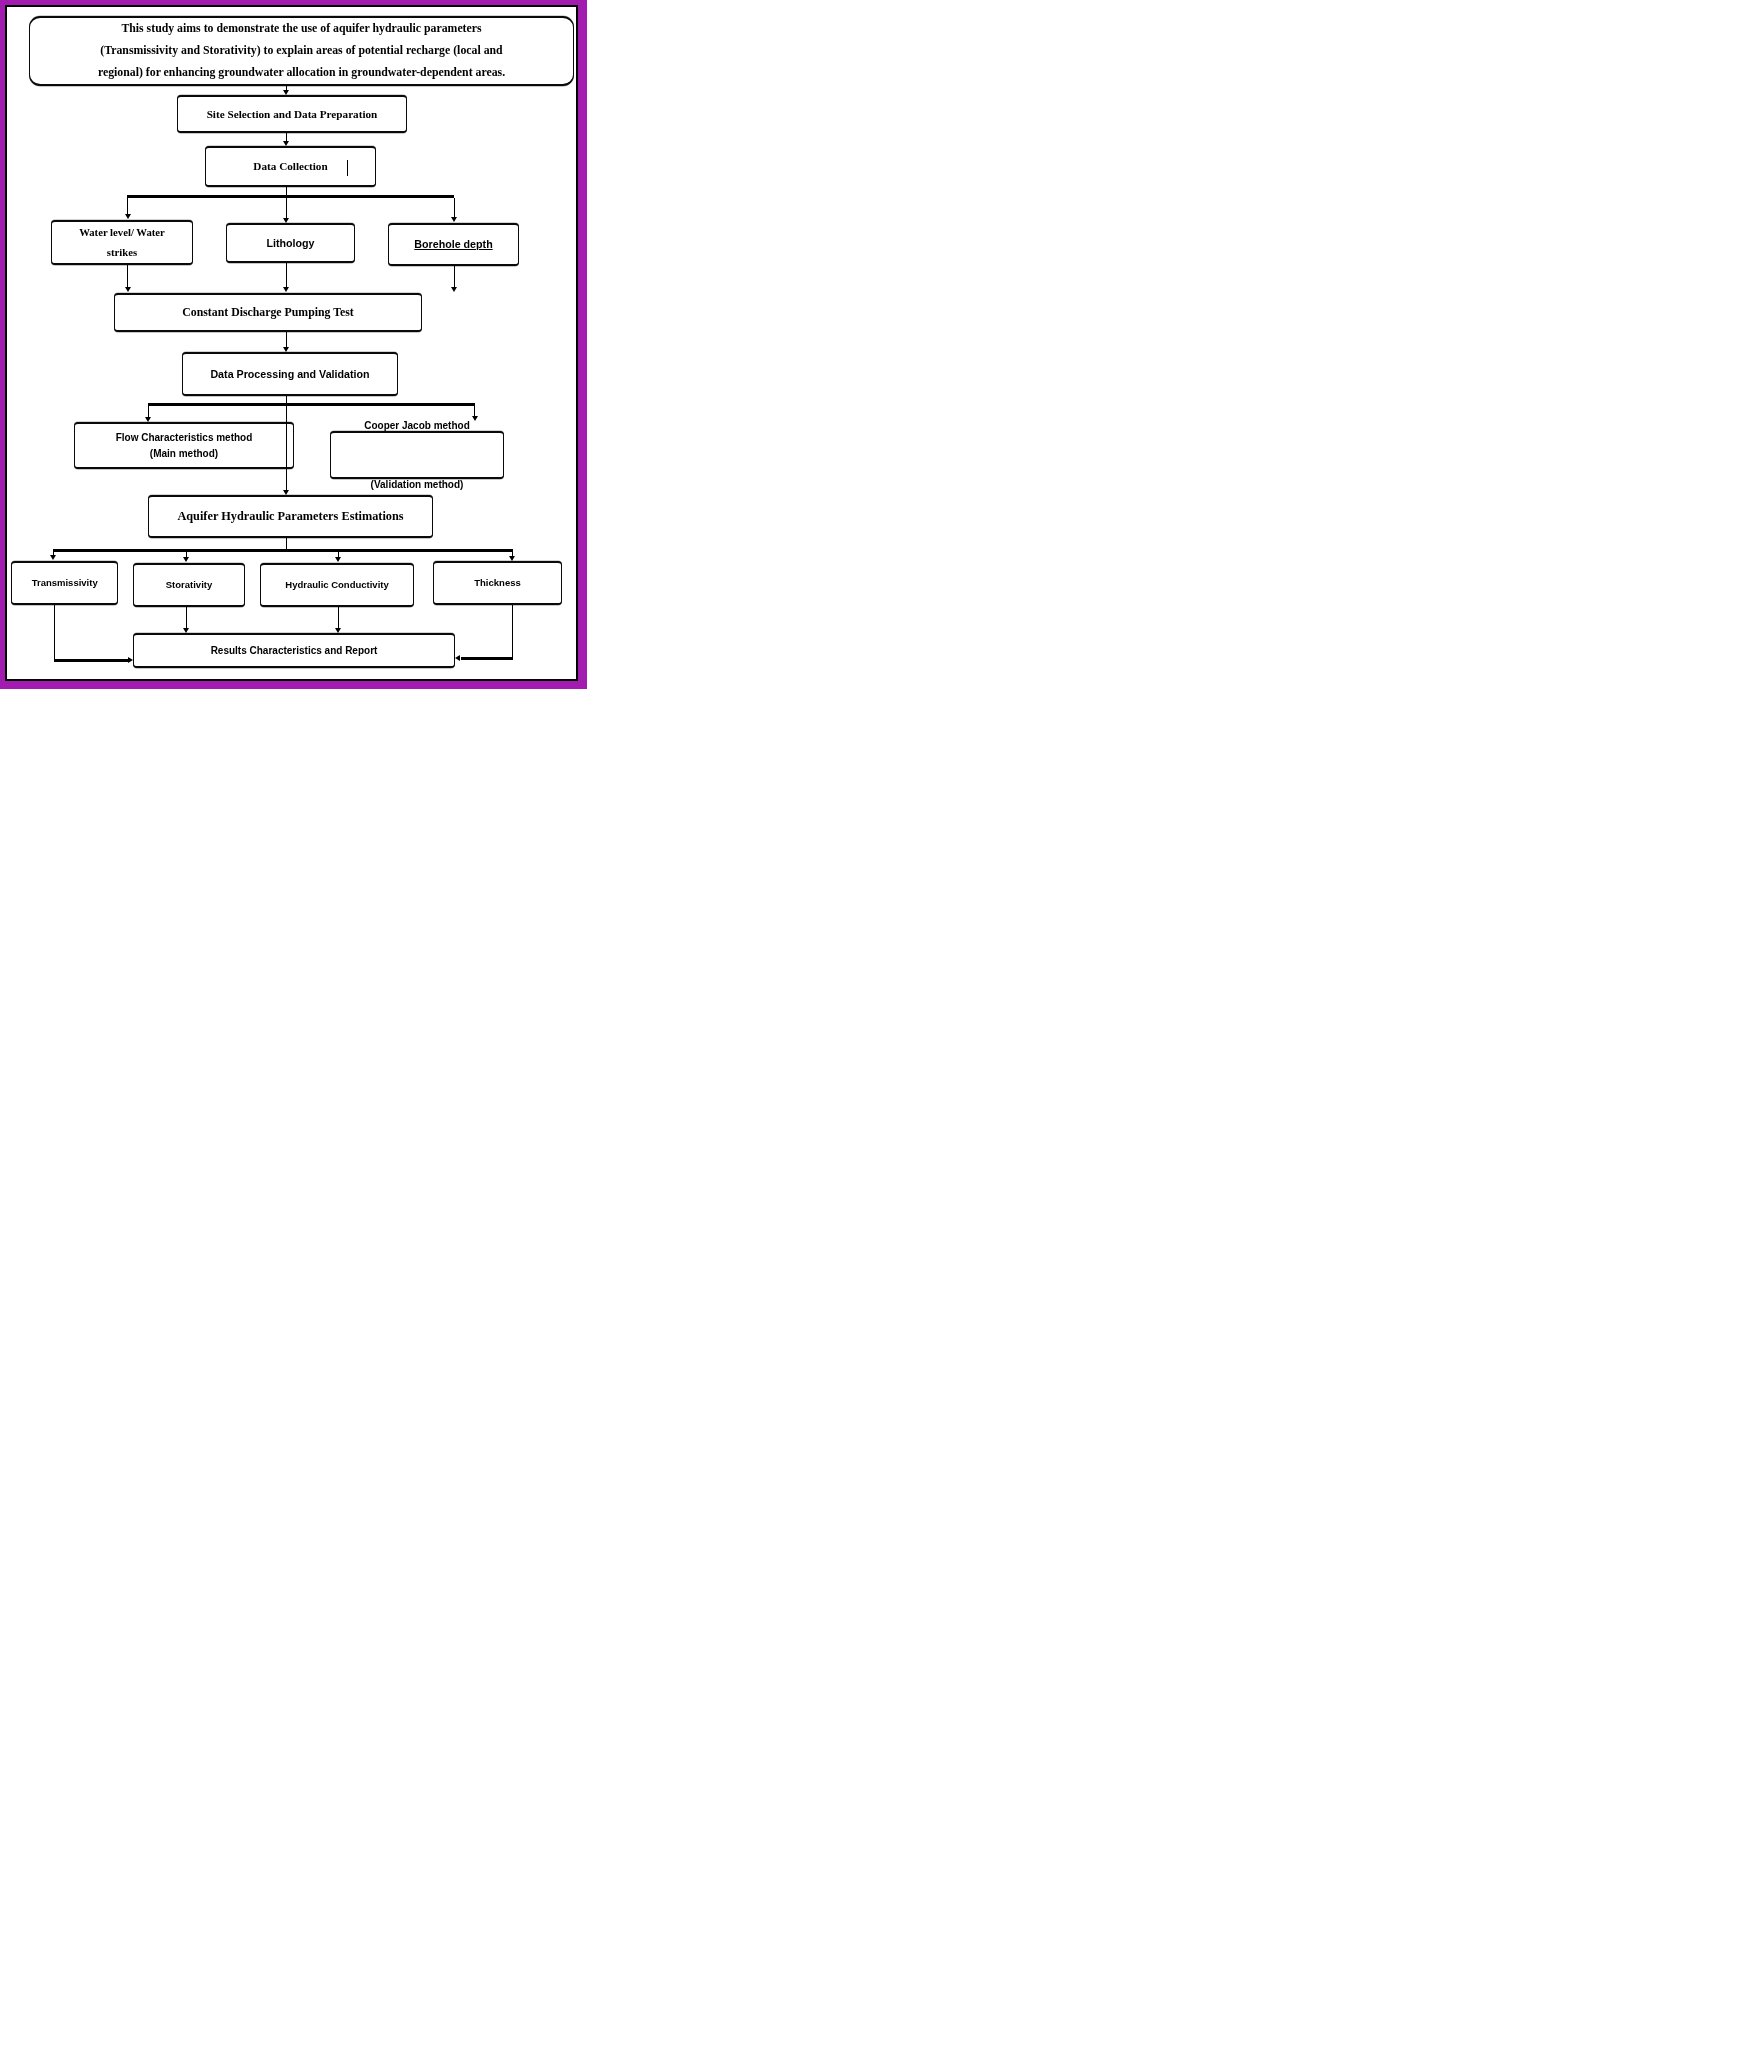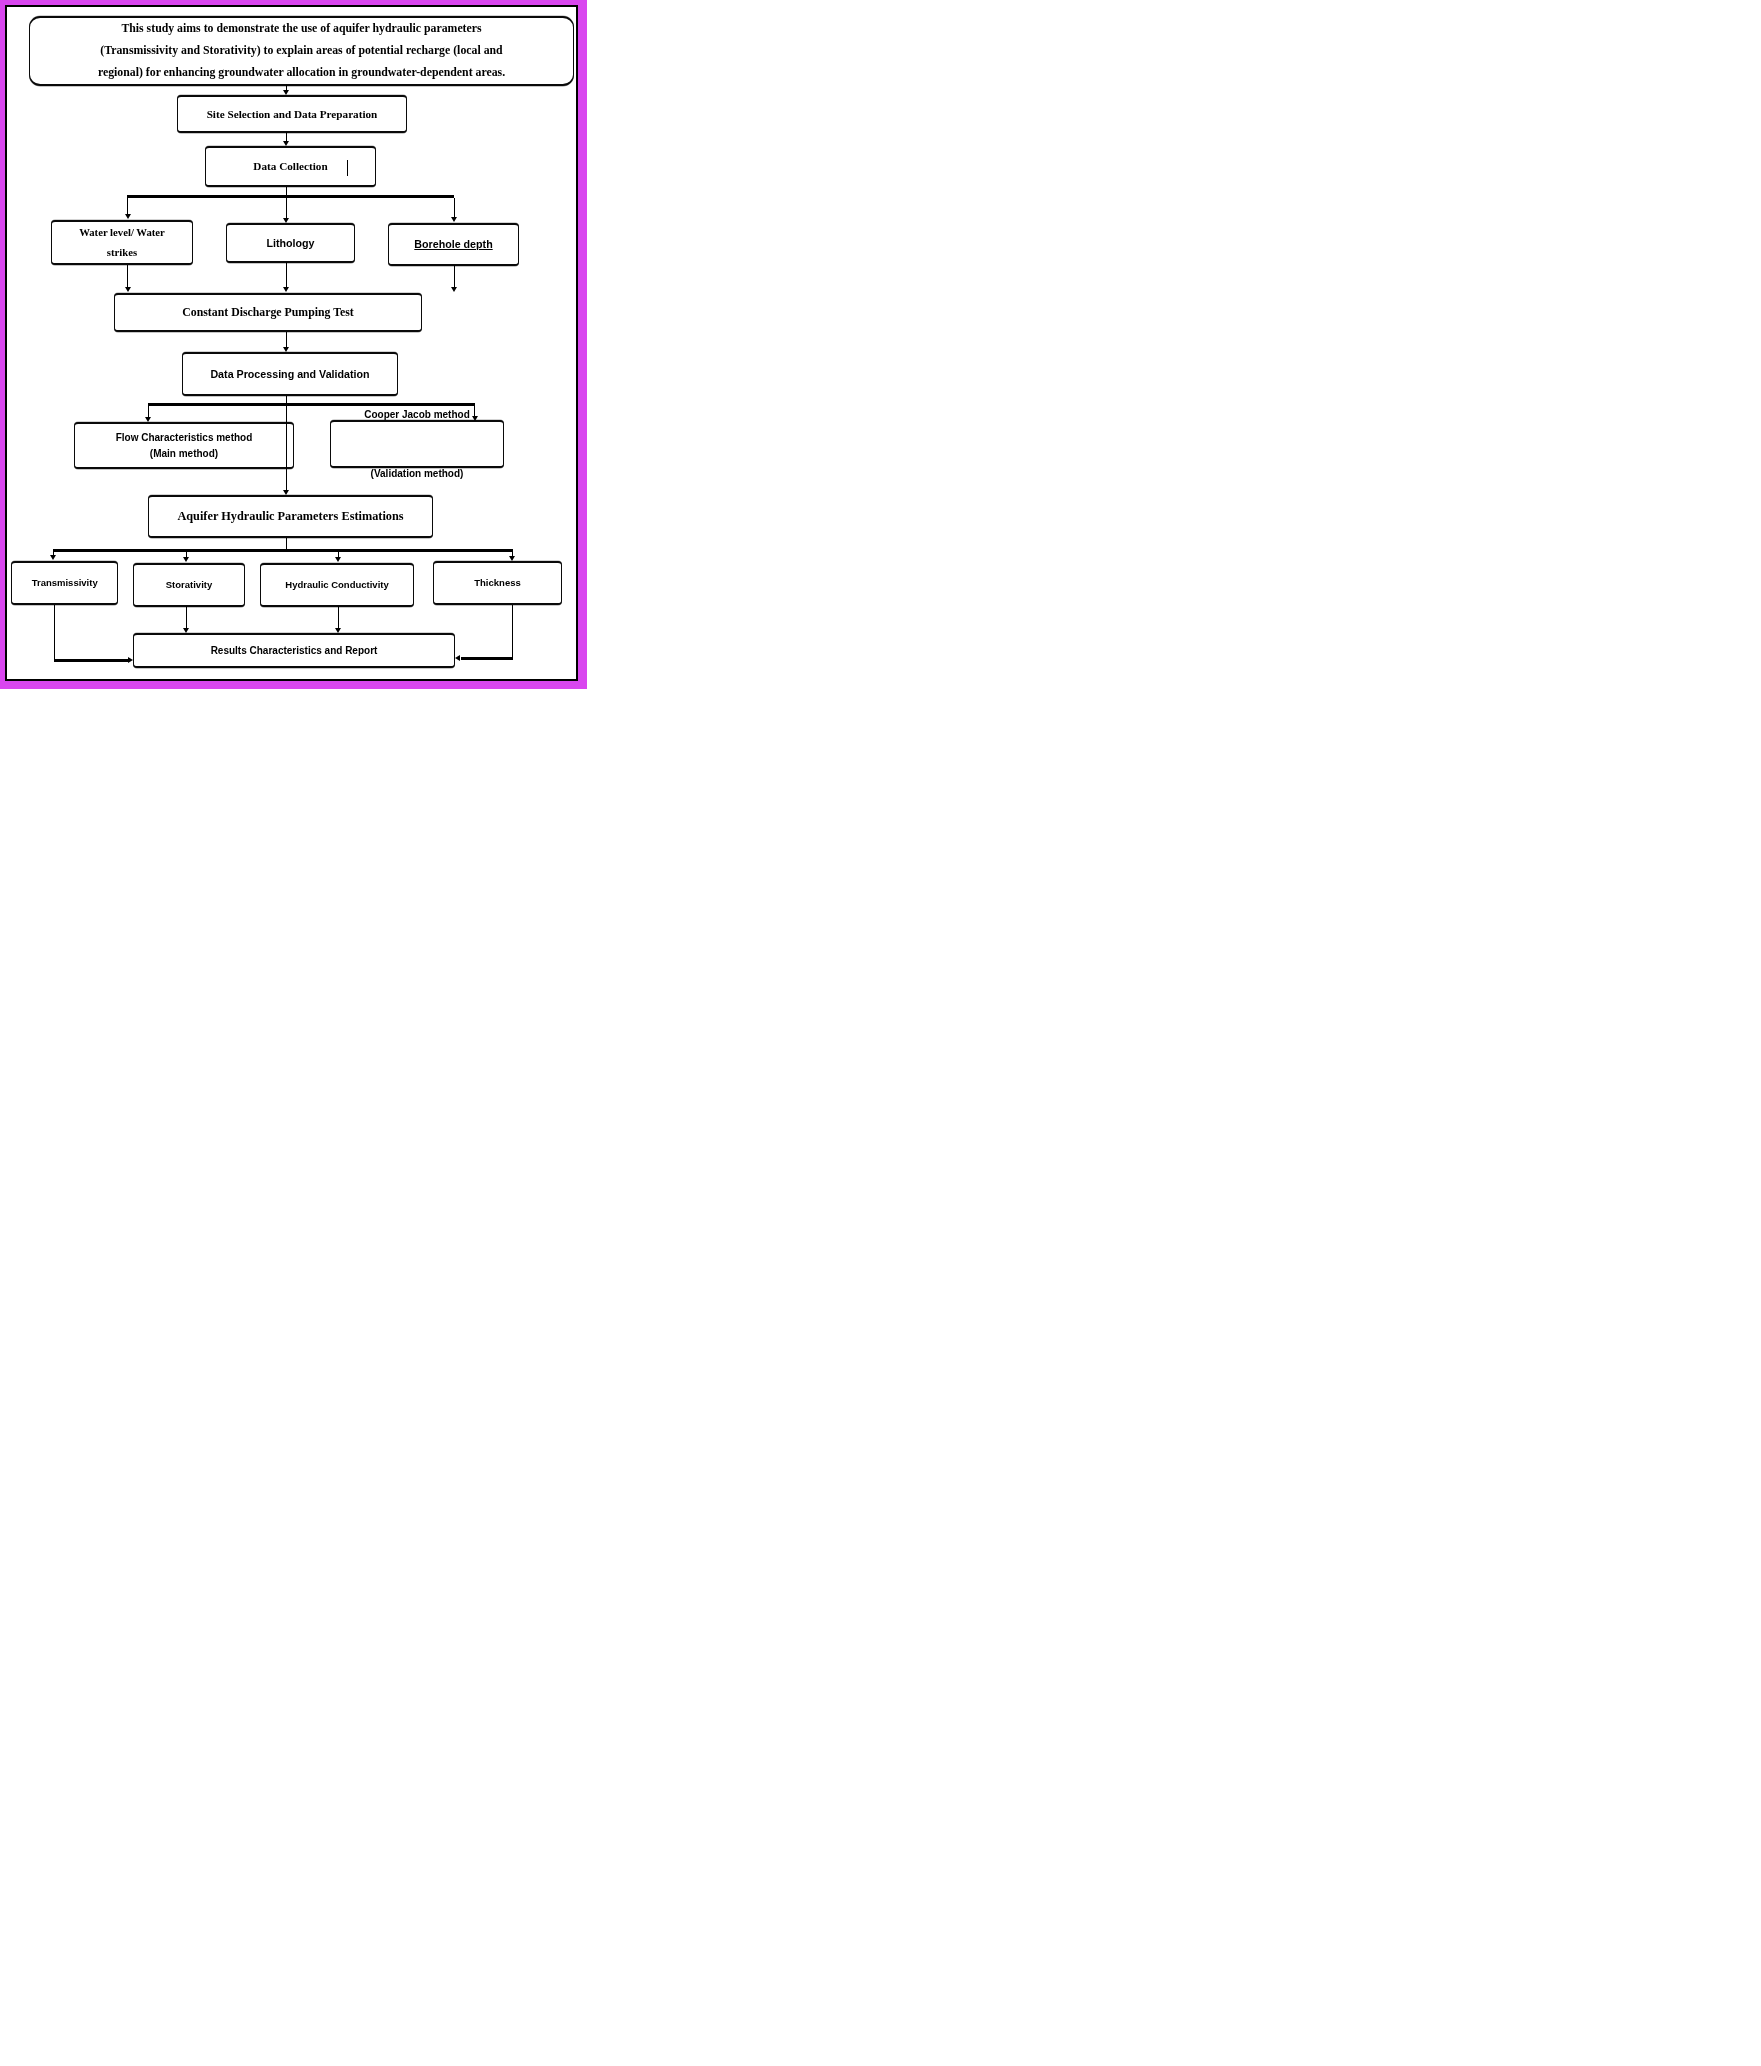--- a/index.html
+++ b/index.html
@@ -1,19 +1,19 @@
 <!DOCTYPE html>
 <html style="font-size:9px"><head>
 <meta charset="utf-8">
 <style>
   html,body{margin:0;padding:0;background:#ffffff;}
   .canvas{
     position:relative;
     width:587px;height:689px;
-    background:#d946ef;
+    background:#a21caf;
     color:#000;
     overflow:hidden;
   }
   .frame{
     position:absolute;left:4.5px;top:4.5px;width:573px;height:676px;
     border:2.2px solid #000;box-sizing:border-box;background:#fff;
   }
   .node{
     position:absolute;box-sizing:border-box;background:#fff;
     border:1.1px solid #0a0a0a;border-top-width:2.8px;border-bottom-width:2.8px;
@@ -63,21 +63,21 @@
 
   <div class="node serif" style="left:114px;top:293px;width:308px;height:39px;font-size:11.8px;">Constant Discharge Pumping Test</div>
 
   <div class="node sans" style="left:182px;top:352px;width:216px;height:44px;font-size:10.7px;">Data Processing and Validation</div>
 
   <div class="node sans" style="left:74px;top:422px;width:220px;height:47px;font-size:10px;line-height:1.6;">
     <div>Flow Characteristics method</div>
     <div>(Main method)</div>
   </div>
 
-  <div class="node sans" style="left:330px;top:420px;width:174px;height:48px;font-size:10px;line-height:1.6;gap:43px;">
+  <div class="node sans" style="left:330px;top:431px;width:174px;height:48px;font-size:10px;line-height:1.6;gap:43px;">
     <div>Cooper Jacob method</div>
     <div>(Validation method)</div>
   </div>
 
   <div class="node serif" style="left:148px;top:495px;width:285px;height:43px;font-size:12.3px;">Aquifer Hydraulic Parameters Estimations</div>
 
   <div class="node sans" style="left:11.2px;top:561px;width:107px;height:44px;font-size:9.5px;">Transmissivity</div>
 
   <div class="node sans" style="left:133px;top:563px;width:112px;height:44px;font-size:9.5px;">Storativity</div>
 

